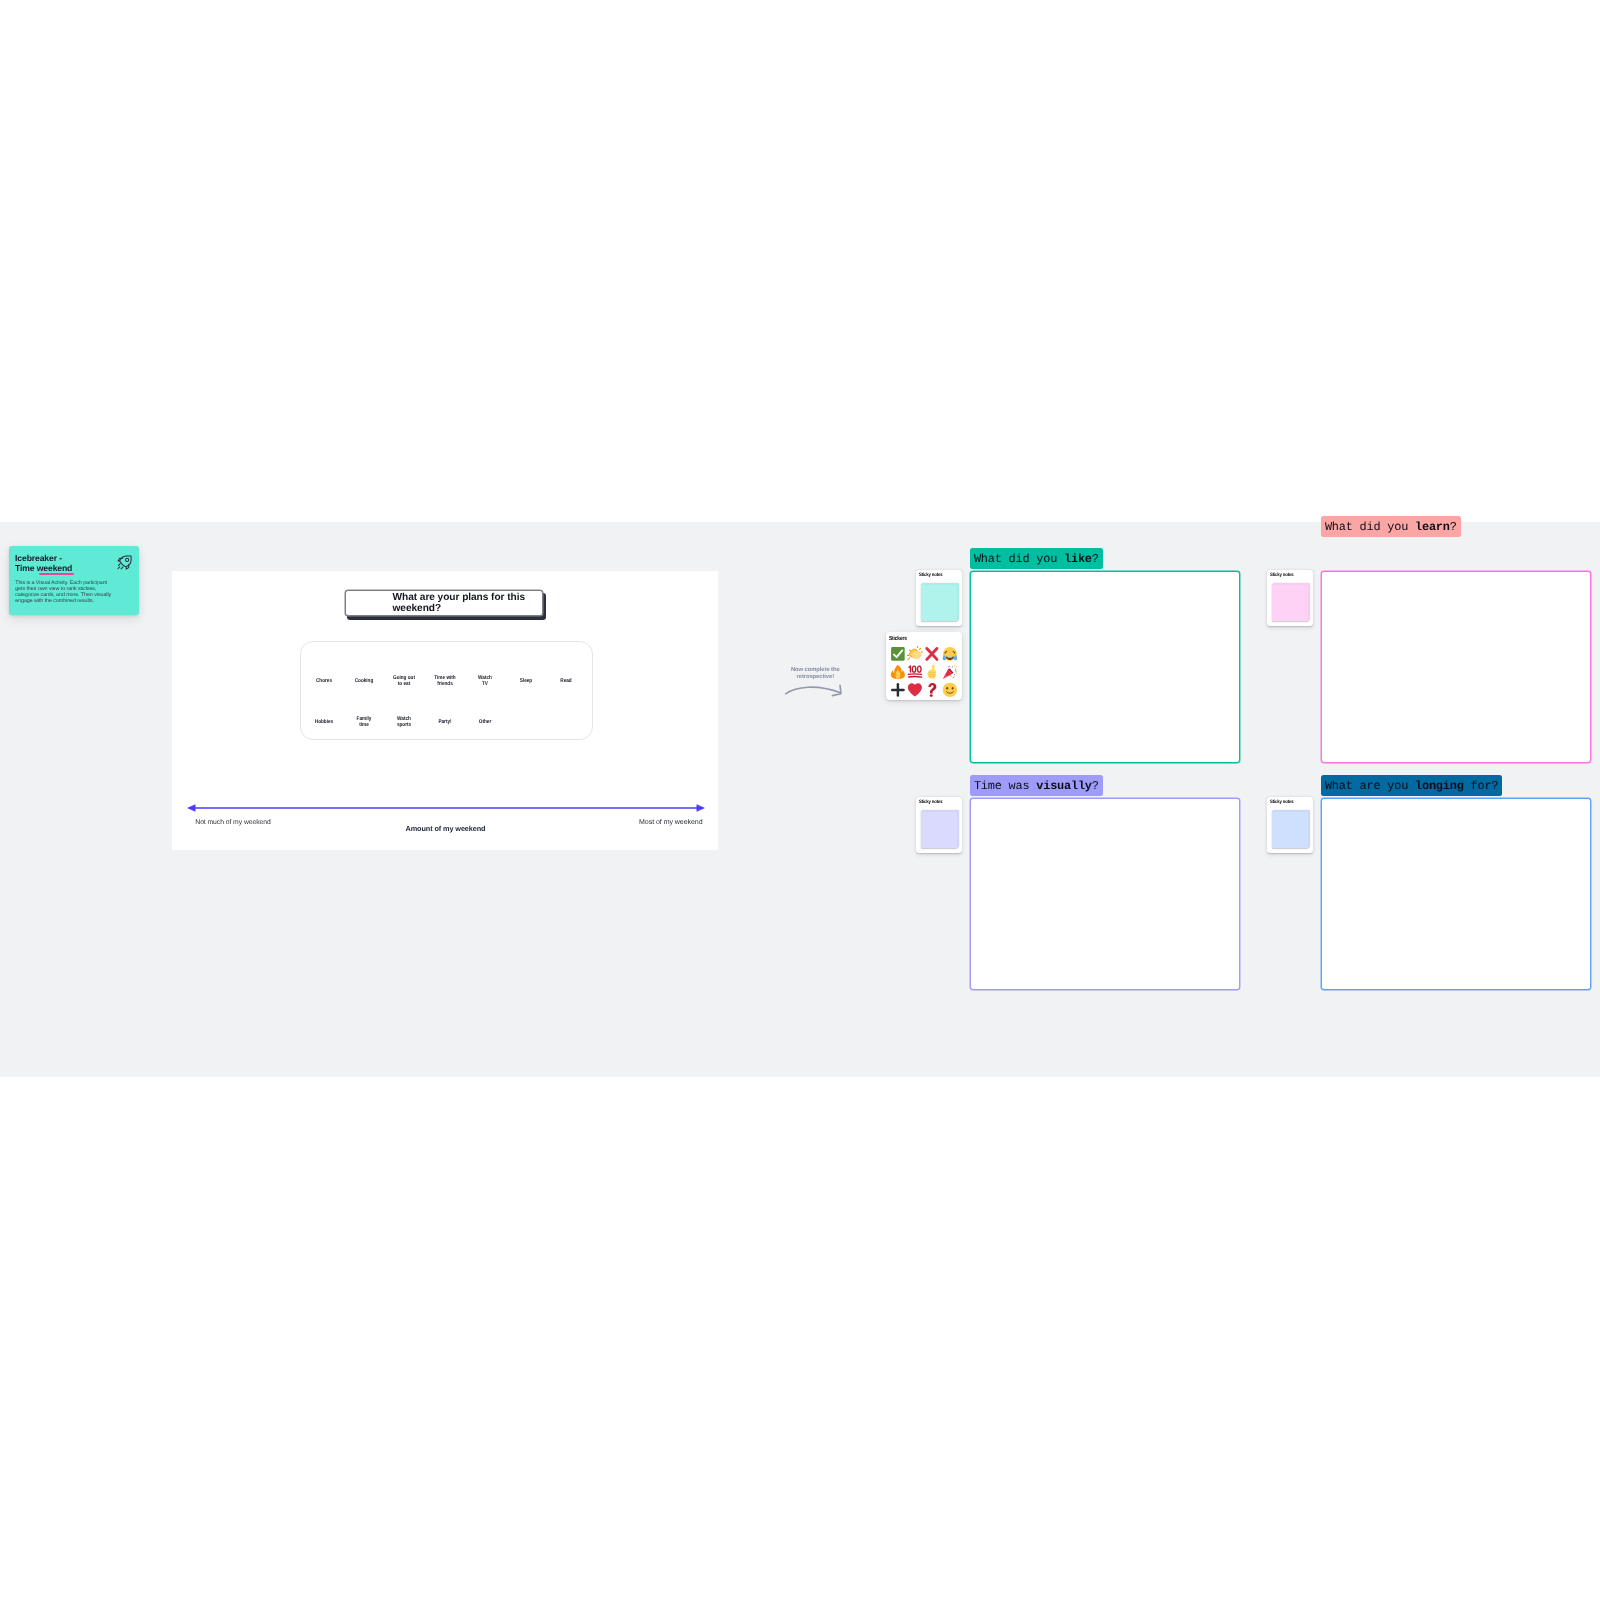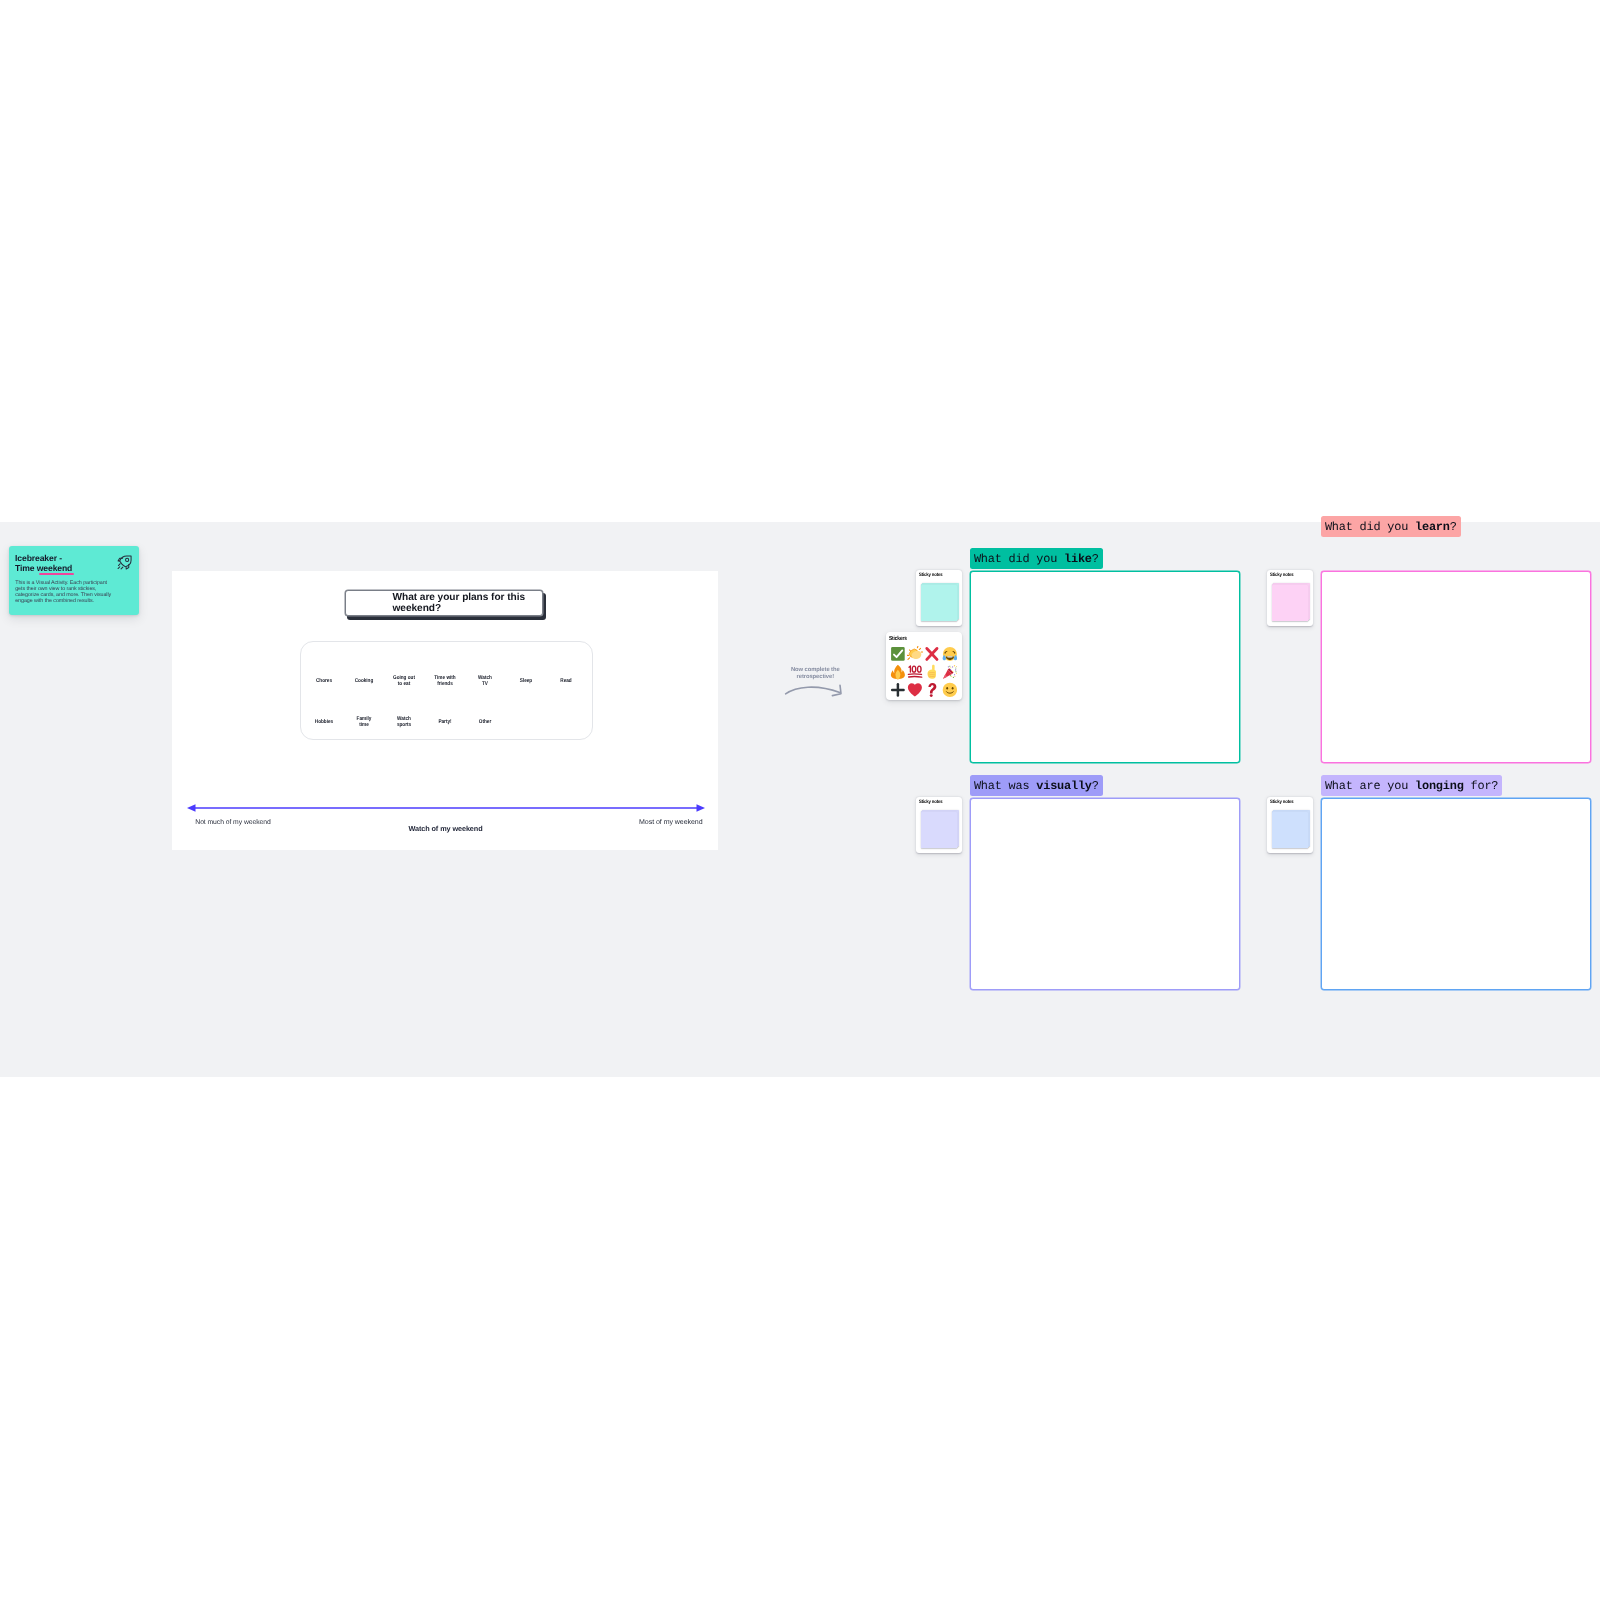--- a/index.html
+++ b/index.html
@@ -142,21 +142,21 @@
     </div>
   </div>
 
 <svg class="abs" id="axis" viewBox="0 0 518 14">
     <line x1="6" y1="7" x2="512" y2="7" stroke="#4b3bfe" stroke-width="1.6"></line>
     <path d="M0 7 L8.5 3.3 L8.5 10.7 Z" fill="#4b3bfe"></path>
     <path d="M518 7 L509.5 3.3 L509.5 10.7 Z" fill="#4b3bfe"></path>
   </svg>
 <div class="abs" id="axis-left-label">Not much of my weekend</div>
 <div class="abs" id="axis-right-label">Most of my weekend</div>
-<div class="abs" id="axis-center-label">Watch of my weekend</div>
+<div class="abs" id="axis-center-label">Amount of my weekend</div>
 
 <div class="abs" id="flow-note">
   <div>Now complete the</div>
   <div>retrospective!</div>
 </div>
 <svg class="abs" id="flow-arrow" viewBox="0 0 62 16">
     <path d="M2.6 10.8 C13 3.6 33.5 0.9 56.8 9.6" fill="none" stroke="#949aac" stroke-width="1.6" stroke-linecap="round"></path>
     <path d="M57.0 2.2 L58.0 10.7 L49.4 12.6" fill="none" stroke="#949aac" stroke-width="1.6" stroke-linecap="round" stroke-linejoin="round"></path>
   </svg>
 
@@ -323,20 +323,20 @@
 <div id="panels">
     <div class="panel-label" style="left: 970px; top: 548px; background: rgb(0, 191, 160);">
       <span><span>What did you </span><b>like</b><span>?</span></span>
     </div>
     <div class="panel" style="left: 970px; top: 571px; width: 268px; height: 190px; border: 1px solid rgb(0, 191, 160); box-shadow: rgb(0, 191, 160) 0px 0px 0px 0.45px;"></div>
     <div class="panel-label" style="left: 1321px; top: 516px; background: #fca5a5;">
       <span><span>What did you </span><b>learn</b><span>?</span></span>
     </div>
     <div class="panel" style="left: 1321px; top: 571px; width: 268px; height: 190px; border: 1px solid rgb(251, 114, 223); box-shadow: rgb(251, 114, 223) 0px 0px 0px 0.45px;"></div>
     <div class="panel-label" style="left: 970px; top: 775px; background: rgb(158, 156, 248);">
-      <span><span>What was </span><b>visually</b><span>?</span></span>
+      <span><span>Time was </span><b>visually</b><span>?</span></span>
     </div>
     <div class="panel" style="left: 970px; top: 798px; width: 268px; height: 190px; border: 1px solid rgb(158, 156, 248); box-shadow: rgb(158, 156, 248) 0px 0px 0px 0.45px;"></div>
-    <div class="panel-label" style="left: 1321px; top: 775px; background: #c4b5fd;">
+    <div class="panel-label" style="left: 1321px; top: 775px; background: #0369a1;">
       <span><span>What are you </span><b>longing</b><span> for?</span></span>
     </div>
     <div class="panel" style="left: 1321px; top: 798px; width: 268px; height: 190px; border: 1px solid rgb(95, 164, 243); box-shadow: rgb(95, 164, 243) 0px 0px 0px 0.45px;"></div>
   </div>
 
 </body></html>

